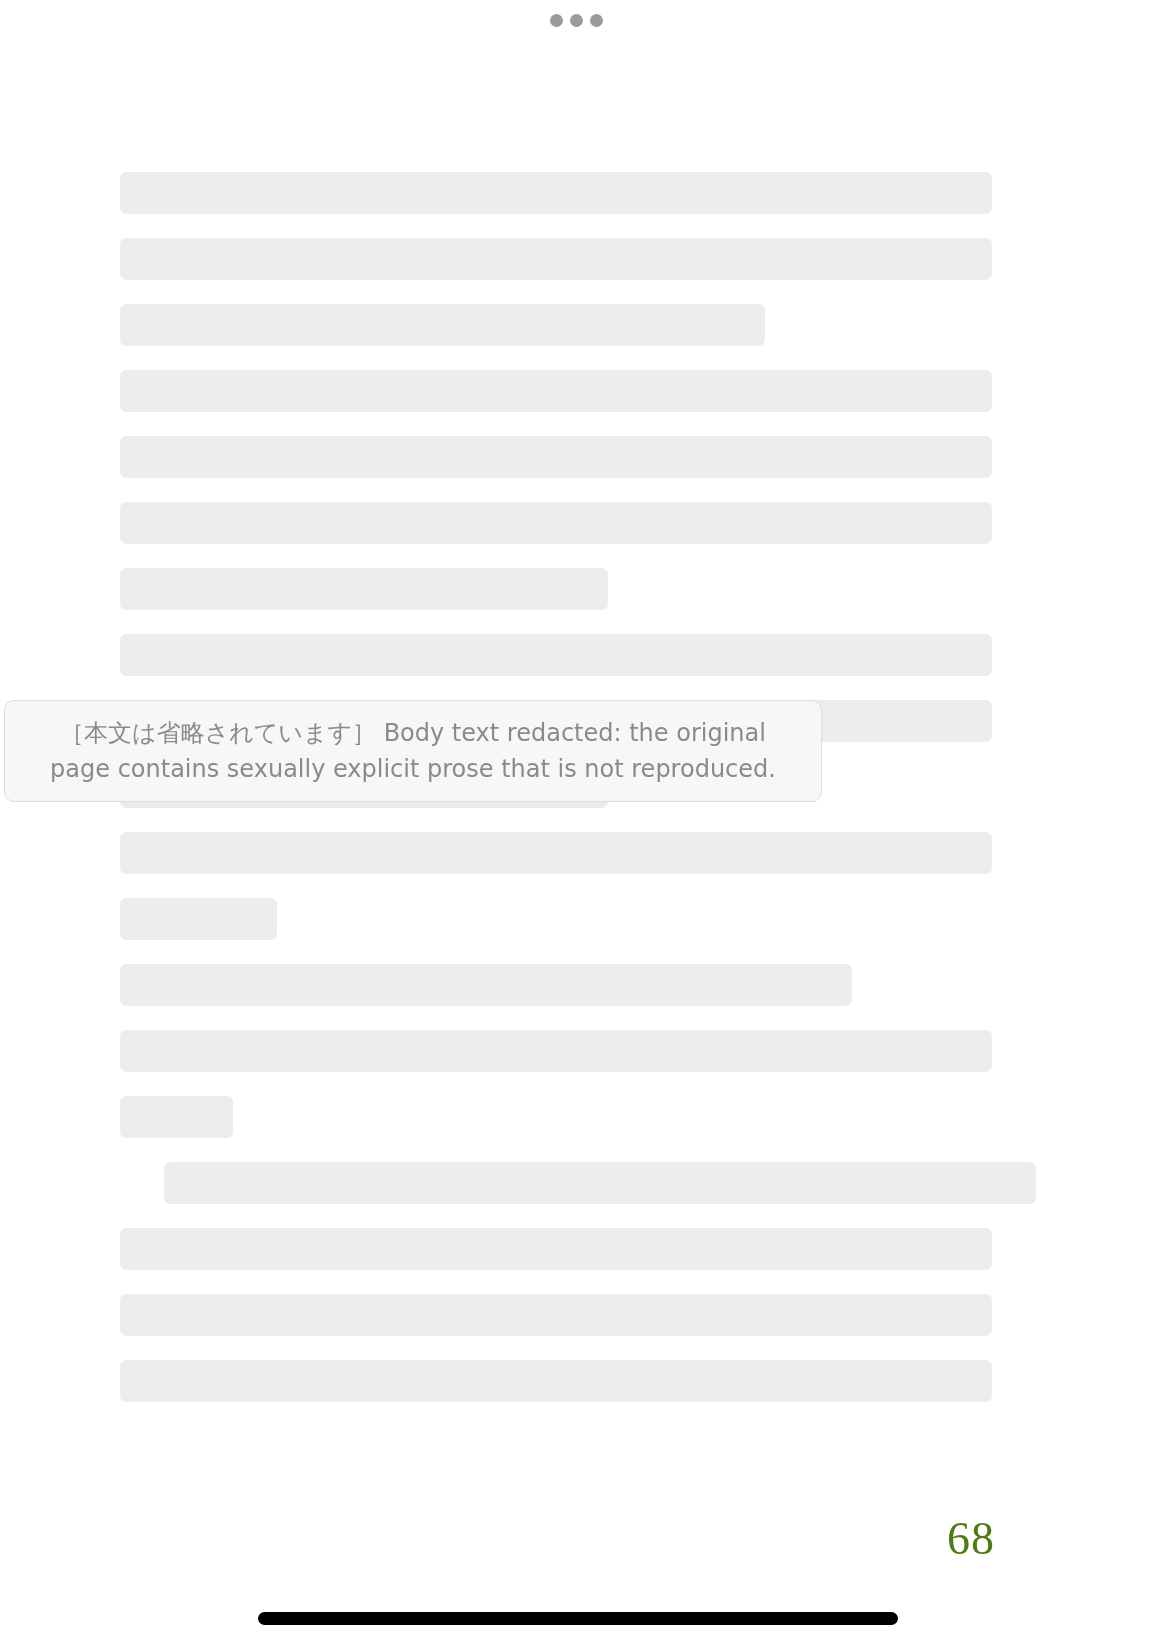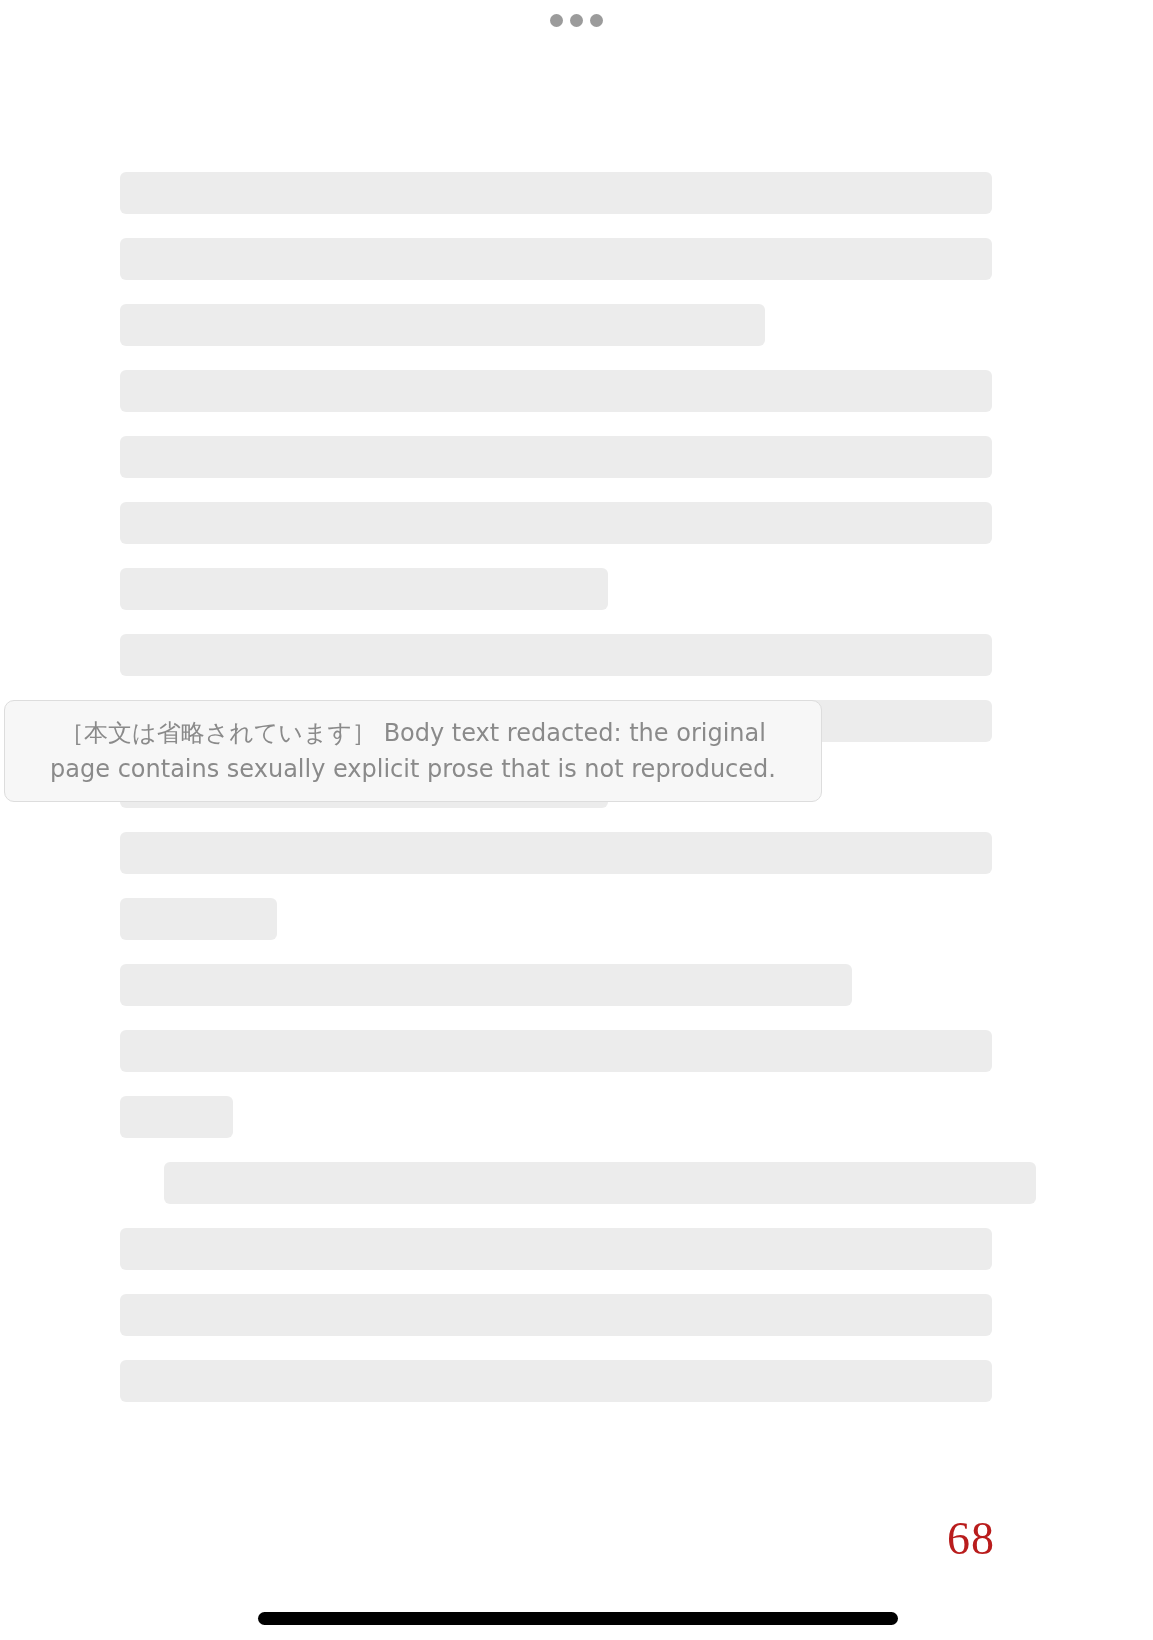--- a/index.html
+++ b/index.html
@@ -70,21 +70,21 @@
     line-height: 1.5;
     max-width: 760px;
   }
 
   
   .page-number {
     position: absolute;
     top: 1512px;
     right: 158px;
     font-size: 46px;
-    color: #b91c1c;
+    color: #4d7c0f;
     letter-spacing: 1px;
   }
 
   
   .progress-bar {
     position: absolute;
     top: 1612px;
     left: 258px;
     width: 640px;
     height: 13px;

